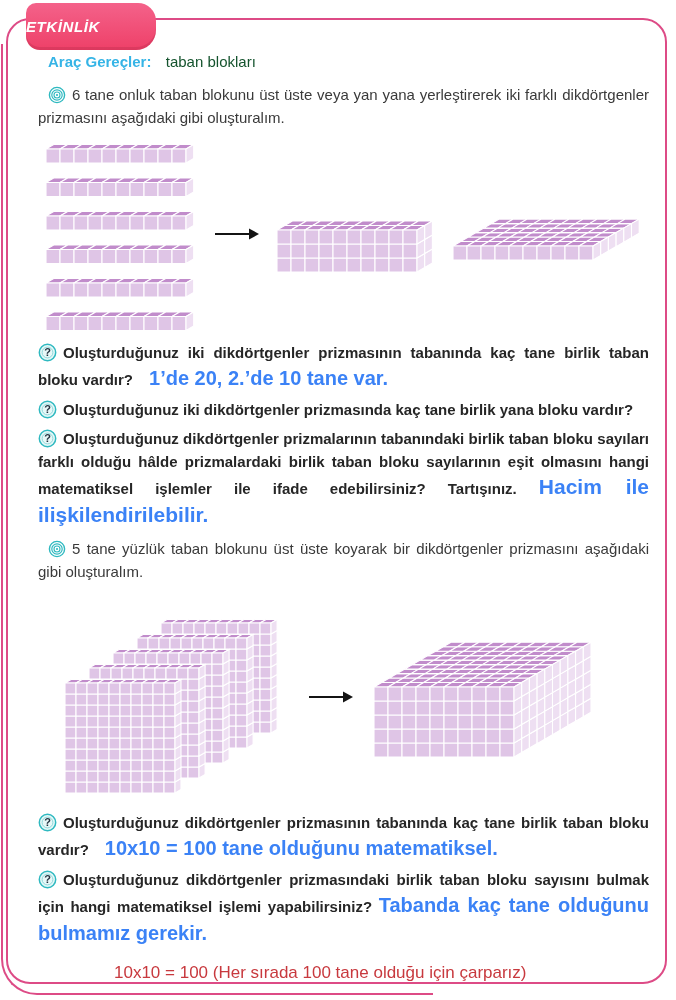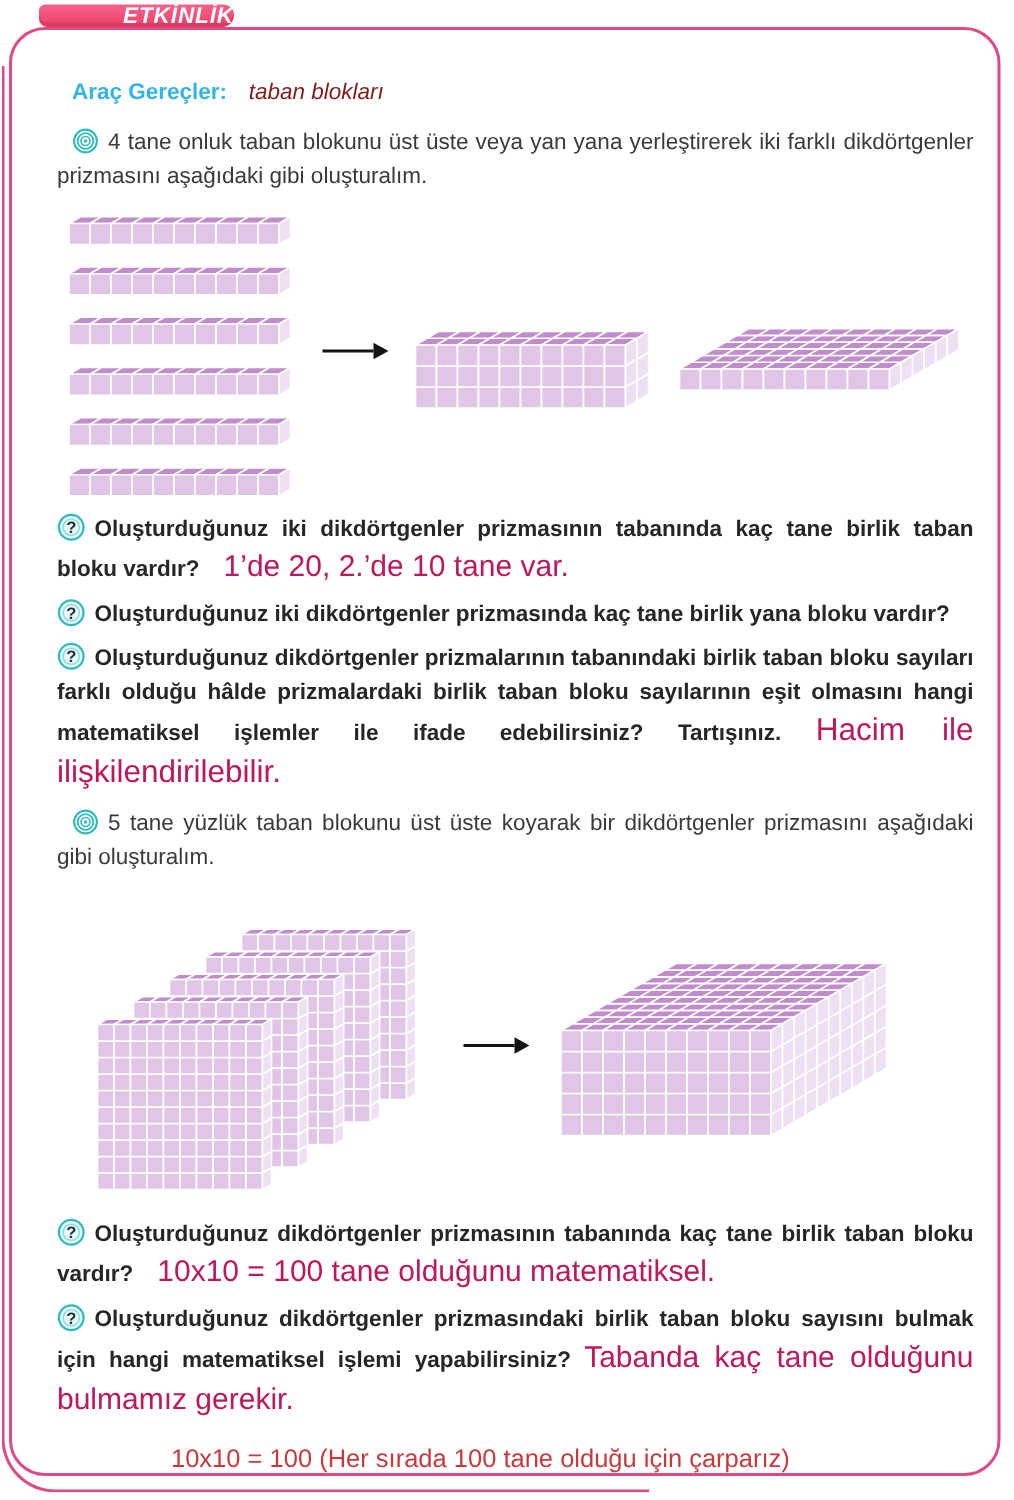--- a/index.html
+++ b/index.html
@@ -11,44 +11,44 @@
   .frame{
     position:absolute;left:6px;top:18px;right:9px;bottom:16px;
     border:2px solid #dd4b86;border-radius:24px;
   }
   .accent-line{
     position:absolute;left:1px;top:44px;bottom:5px;width:430px;
     border-left:2px solid #dd4b86;border-bottom:2px solid #dd4b86;
     border-bottom-left-radius:36px;
   }
   .badge{
-    position:absolute;left:26px;top:3px;width:130px;height:15px;z-index:5;
+    position:absolute;left:26px;top:3px;width:130px;height:47px;z-index:5;
     background:linear-gradient(180deg,#f4628a 0%,#ee4068 100%);
     border-radius:10px 18px 20px 14px;
-    display:flex;align-items:center;justify-content:flex-end;
+    display:flex;align-items:center;justify-content:flex-start;
     box-shadow:inset 0 -3px 0 rgba(140,20,50,.18);
   }
   .badge span{
     color:#fff;font-style:italic;font-weight:bold;font-size:15px;letter-spacing:.6px;
   }
   .content{
     position:absolute;left:8px;top:20px;right:11px;bottom:18px;
     padding:30px 16px 0 30px;box-sizing:border-box;
     font-size:15px;color:#3a3a3a;line-height:23px;
   }
   .materials{margin:0 0 10px 10px;}
   .materials .lbl{color:#35b4e6;font-weight:bold;}
-  .materials .val{color:#7f1d1d;font-style:italic;}
+  .materials .val{color:#14532d;}
   p.bullet{margin:0 0 4px 0;text-align:justify;}
   p.q{margin:6px 0 0 0;text-align:justify;}
   .icon-gap{display:inline-block;width:6px;}
   .indent{display:inline-block;width:10px;}
   svg.inl{vertical-align:-4px;}
   b.qt{color:#262626;}
-  .ans{color:#be185d;font-size:20px;line-height:28px;}
+  .ans{color:#3b82f6;font-size:20px;line-height:28px;font-weight:bold;}
   .ans-sp{margin-left:16px;}
   .ans-big{font-size:21px;}
   .figrow{display:flex;align-items:center;gap:14px;margin:4px 0 6px 6px;}
   .figrow2{display:flex;align-items:center;gap:16px;margin:6px 0 6px 22px;}
   .notes{margin:6px 0 0 64px;color:#c8393e;font-size:17px;line-height:27px;}
   .notes div{margin:12px;}
 </style>
 </head>
 <body>
 
@@ -65,21 +65,21 @@
     <span class="lbl">Araç Gereçler:</span>
     <span class="icon-gap"></span>
     <span class="val">taban blokları</span>
   </div>
 
   <p class="bullet"><span class="indent"></span><svg class="inl" width="18" height="18" viewBox="0 0 18 18">
         <circle cx="9" cy="9" r="7.6" fill="none" stroke="#2fb9c0" stroke-width="1.4"></circle>
         <circle cx="9" cy="9" r="5.2" fill="none" stroke="#2fb9c0" stroke-width="1.2"></circle>
         <circle cx="9" cy="9" r="3" fill="none" stroke="#2fb9c0" stroke-width="1.1"></circle>
         <circle cx="9" cy="9" r="1.1" fill="#2fb9c0"></circle>
-      </svg><span class="icon-gap"></span><span>4 tane onluk taban blokunu üst üste veya yan yana yerleştirerek iki farklı dikdörtgenler prizmasını aşağıdaki gibi oluşturalım.</span></p>
+      </svg><span class="icon-gap"></span><span>6 tane onluk taban blokunu üst üste veya yan yana yerleştirerek iki farklı dikdörtgenler prizmasını aşağıdaki gibi oluşturalım.</span></p>
 
   <div class="figrow">
     <svg id="fig1-rods" width="156" height="202">
         <polygon points="2.0,16.0 16.0,16.0 23.7,11.5 9.7,11.5" fill="#c18ccb" stroke="#ffffff" stroke-width="1.1"></polygon>
         <polygon points="16.0,16.0 30.0,16.0 37.7,11.5 23.7,11.5" fill="#c18ccb" stroke="#ffffff" stroke-width="1.1"></polygon>
         <polygon points="30.0,16.0 44.0,16.0 51.7,11.5 37.7,11.5" fill="#c18ccb" stroke="#ffffff" stroke-width="1.1"></polygon>
         <polygon points="44.0,16.0 58.0,16.0 65.7,11.5 51.7,11.5" fill="#c18ccb" stroke="#ffffff" stroke-width="1.1"></polygon>
         <polygon points="58.0,16.0 72.0,16.0 79.7,11.5 65.7,11.5" fill="#c18ccb" stroke="#ffffff" stroke-width="1.1"></polygon>
         <polygon points="72.0,16.0 86.0,16.0 93.7,11.5 79.7,11.5" fill="#c18ccb" stroke="#ffffff" stroke-width="1.1"></polygon>
         <polygon points="86.0,16.0 100.0,16.0 107.7,11.5 93.7,11.5" fill="#c18ccb" stroke="#ffffff" stroke-width="1.1"></polygon>

